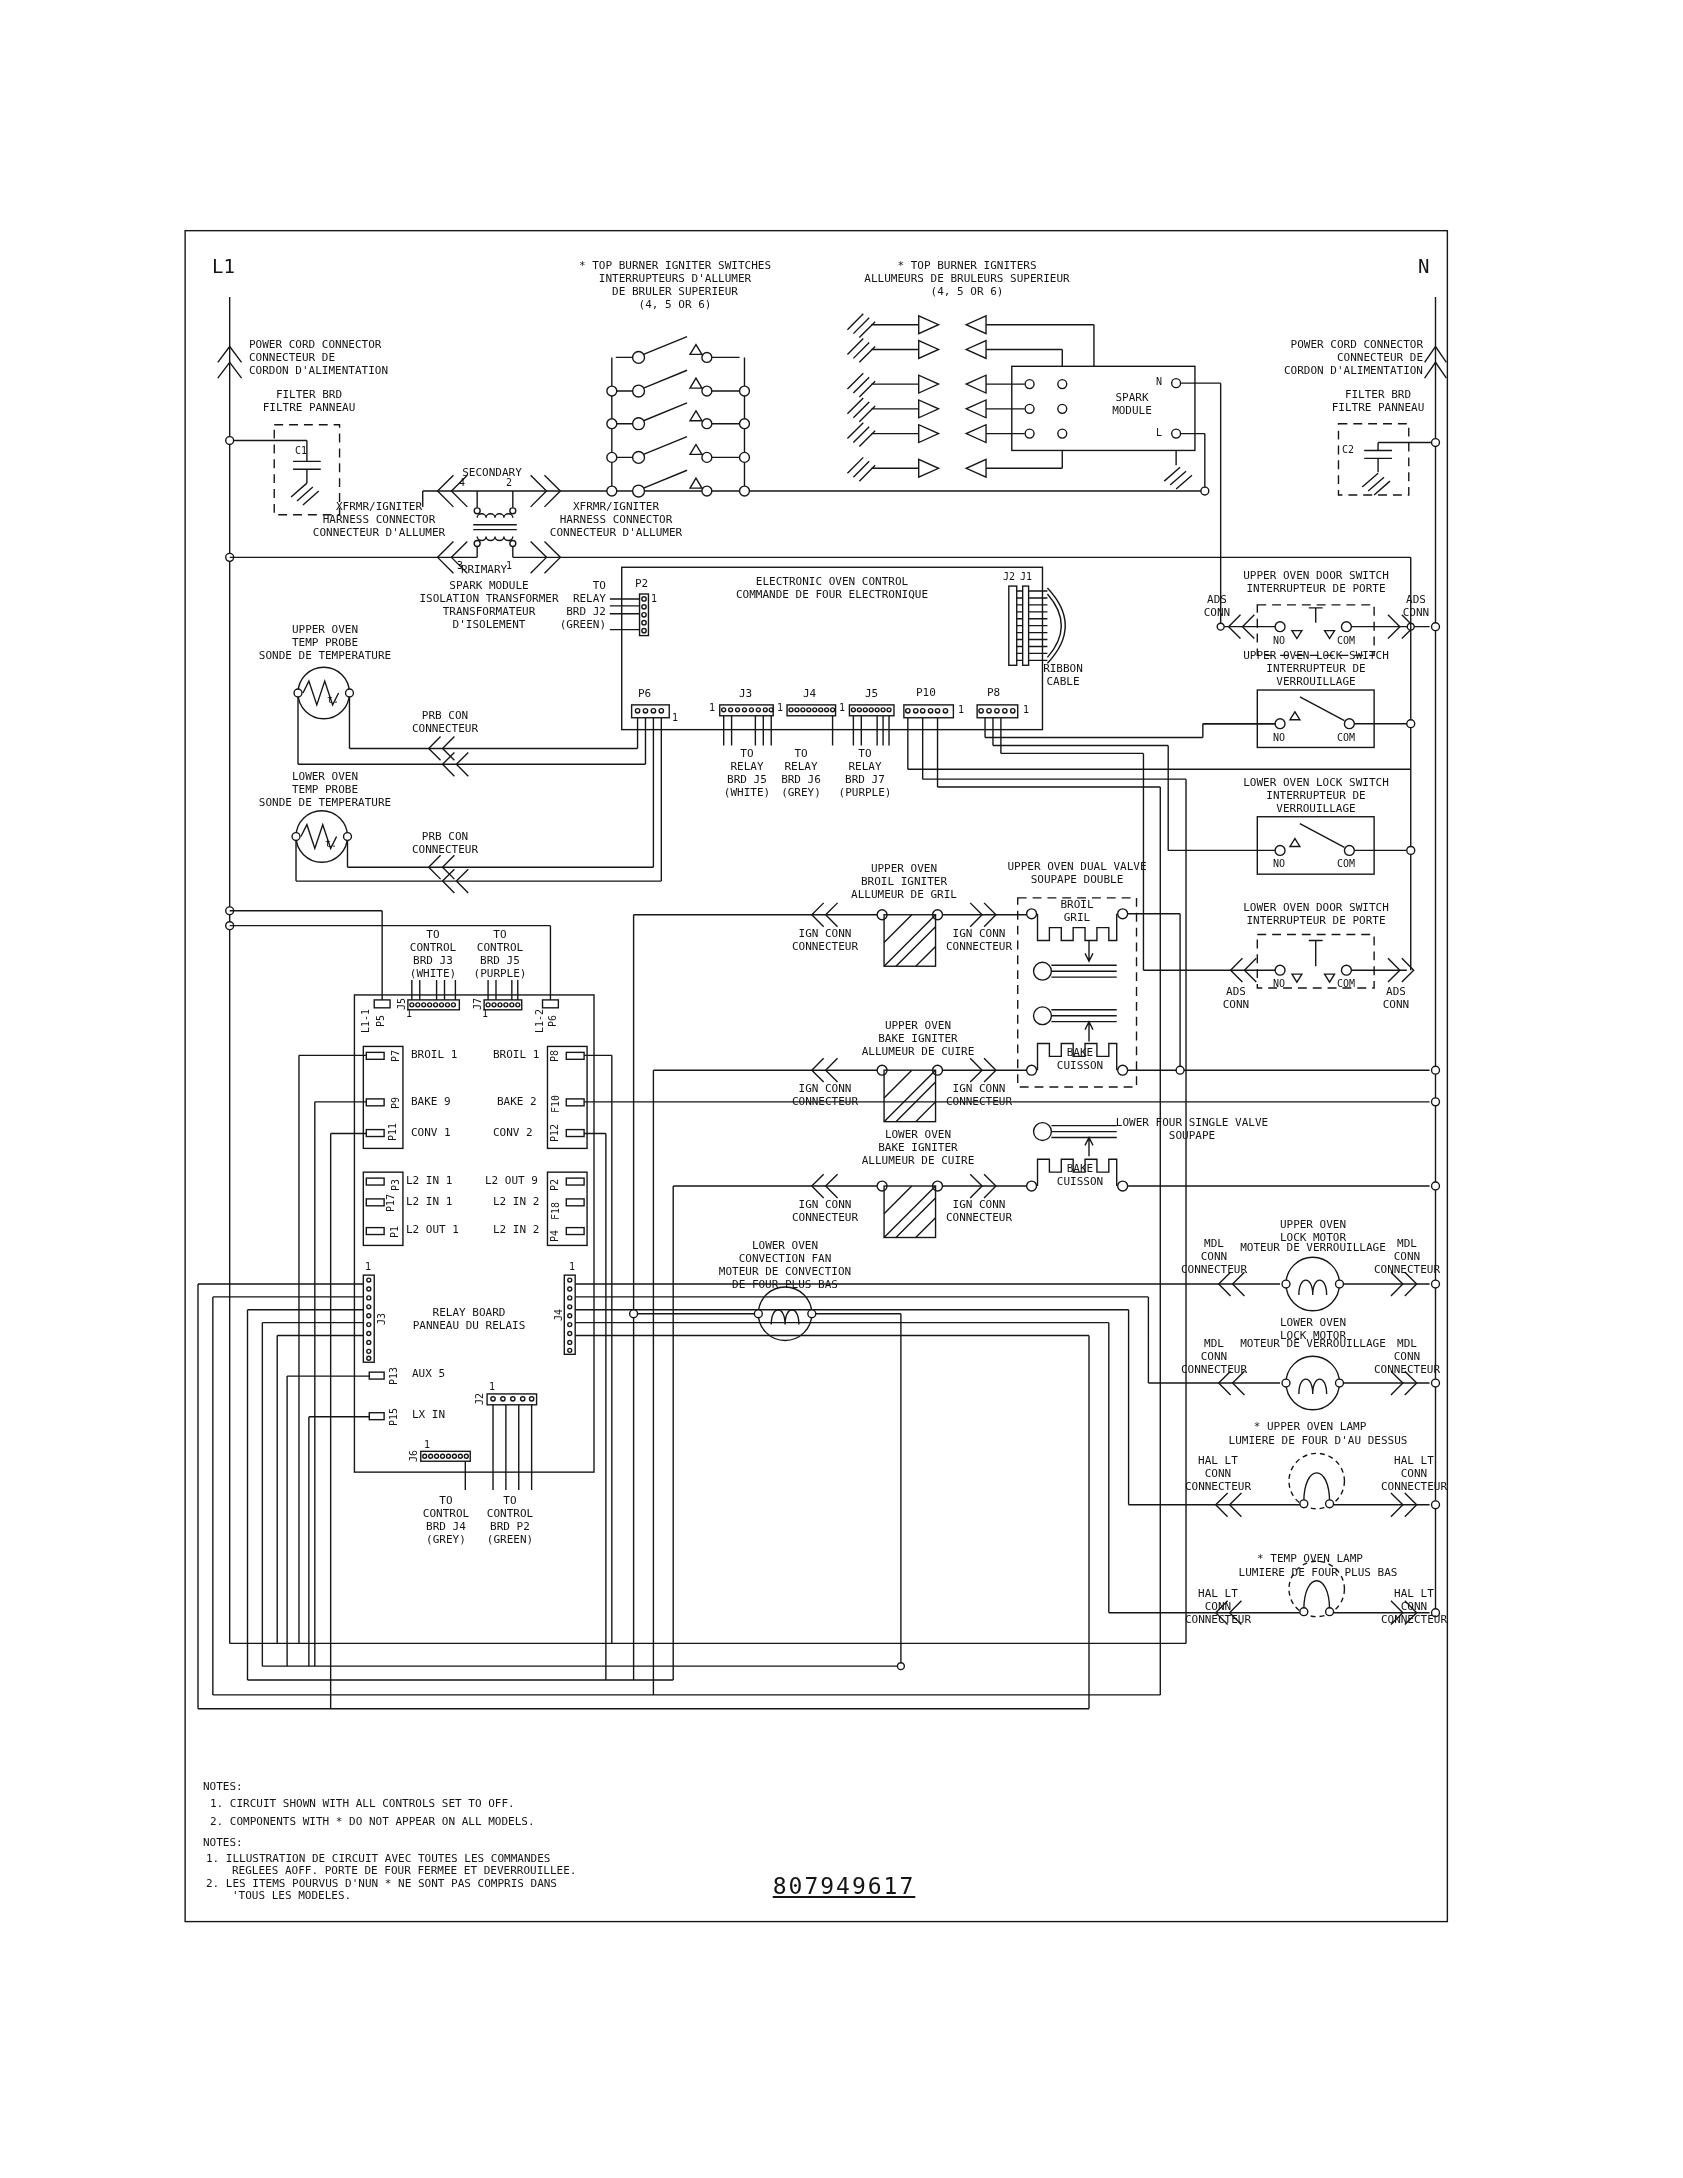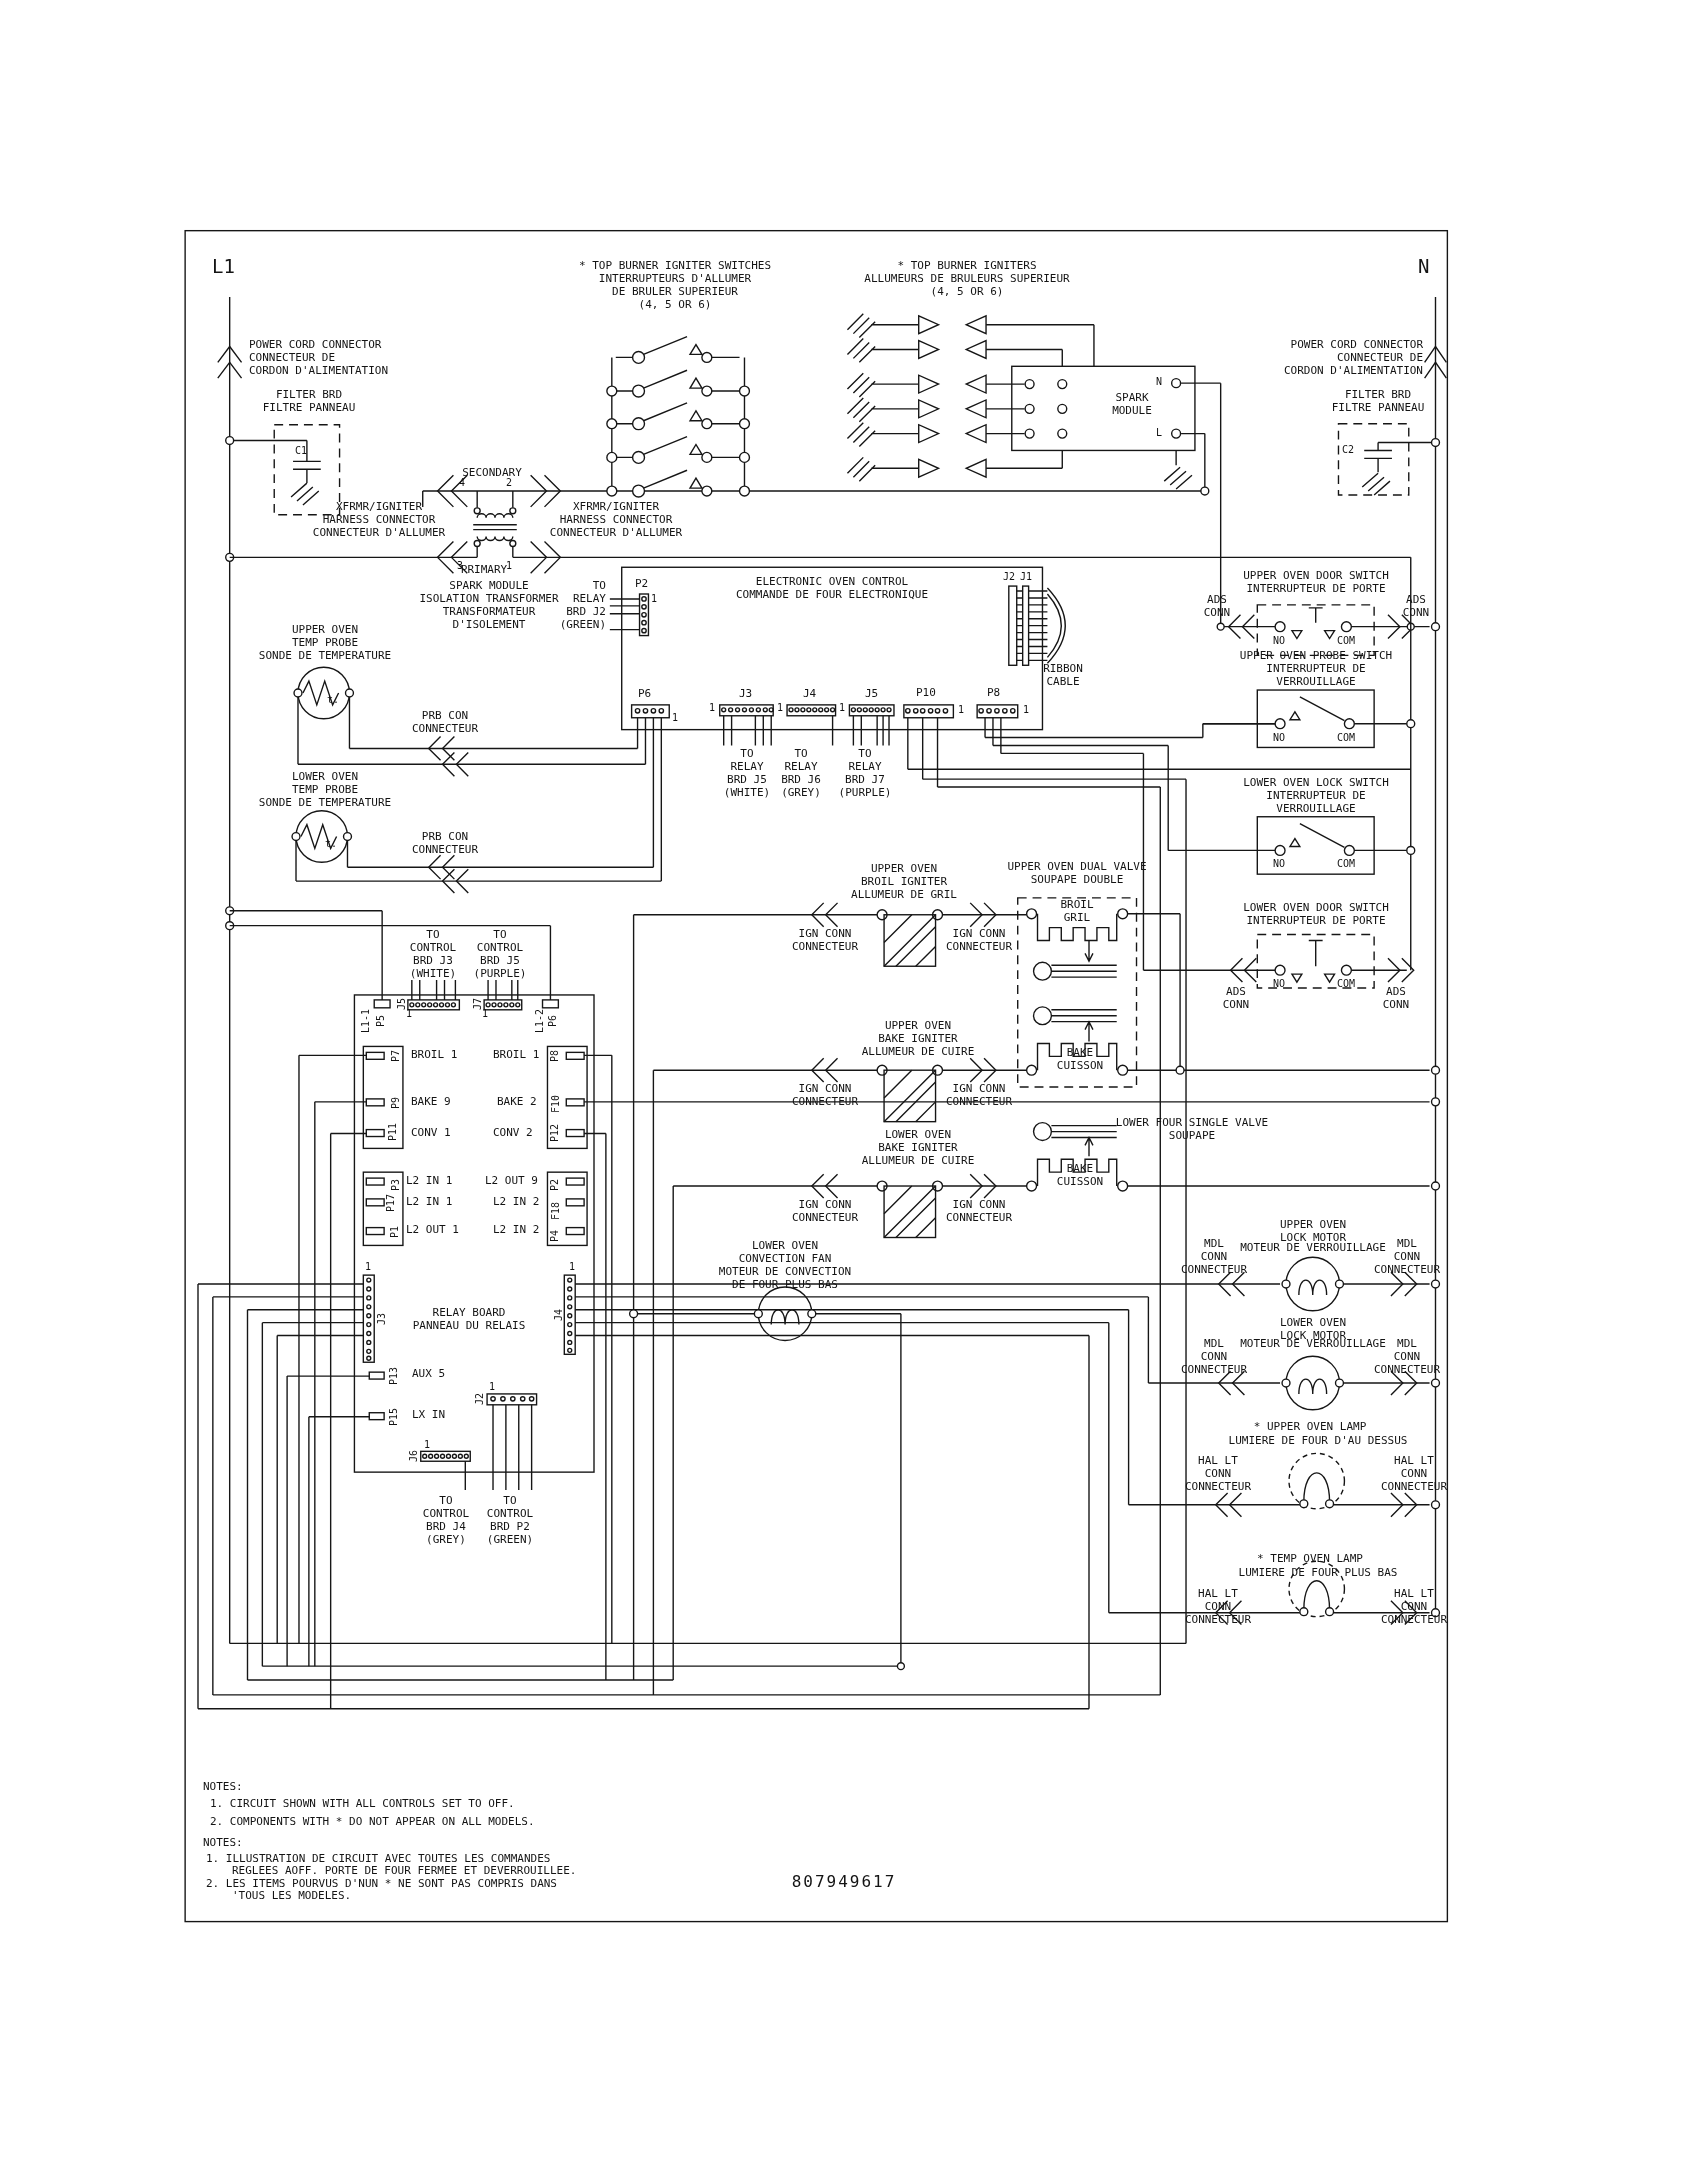--- a/index.html
+++ b/index.html
@@ -7,21 +7,21 @@
          font-family:"DejaVu Sans Mono",monospace;color:#141414;overflow:hidden;}
   svg.wires{position:absolute;left:0;top:0;}
   .lbl{position:absolute;font-size:11px;line-height:1.18;white-space:pre-line;
        text-align:center;transform:translateX(-50%);}
   .ll{position:absolute;font-size:11px;line-height:1.18;white-space:pre-line;text-align:left;}
   .lr{position:absolute;font-size:11px;line-height:1.18;white-space:pre-line;text-align:right;}
   .vl{position:absolute;font-size:10px;white-space:nowrap;
       transform:translate(-50%,-50%) rotate(-90deg);}
   .s10{font-size:10px;}
   .big{font-size:19px;}
-  .pn{font-size:16px;letter-spacing:2px;}
+  .pn{font-size:23px;letter-spacing:2px;text-decoration:underline;}
 </style>
 </head>
 <body>
 
 <div class="stage">
 
 <svg class="wires" width="1683" height="2178" viewBox="0 0 1700 2200" fill="none" stroke="#161616" stroke-width="1.4">
 
   <rect x="187" y="233" width="1275" height="1708"></rect>
 
@@ -629,21 +629,21 @@
 <div class="ll s10" style="left:325px;top:838px">t.</div>
 
 <div class="lbl" style="left:1316px;top:570px">UPPER OVEN DOOR SWITCH
 INTERRUPTEUR DE PORTE</div>
 <div class="lbl" style="left:1217px;top:594px">ADS
 CONN</div>
 <div class="lbl" style="left:1416px;top:594px">ADS
 CONN</div>
 <div class="ll s10" style="left:1273px;top:635px">NO</div>
 <div class="ll s10" style="left:1337px;top:635px">COM</div>
-<div class="lbl" style="left:1316px;top:650px">UPPER OVEN PROBE SWITCH
+<div class="lbl" style="left:1316px;top:650px">UPPER OVEN LOCK SWITCH
 INTERRUPTEUR DE
 VERROUILLAGE</div>
 <div class="ll s10" style="left:1273px;top:732px">NO</div>
 <div class="ll s10" style="left:1337px;top:732px">COM</div>
 <div class="lbl" style="left:1316px;top:777px">LOWER OVEN LOCK SWITCH
 INTERRUPTEUR DE
 VERROUILLAGE</div>
 <div class="ll s10" style="left:1273px;top:858px">NO</div>
 <div class="ll s10" style="left:1337px;top:858px">COM</div>
 <div class="lbl" style="left:1316px;top:902px">LOWER OVEN DOOR SWITCH

